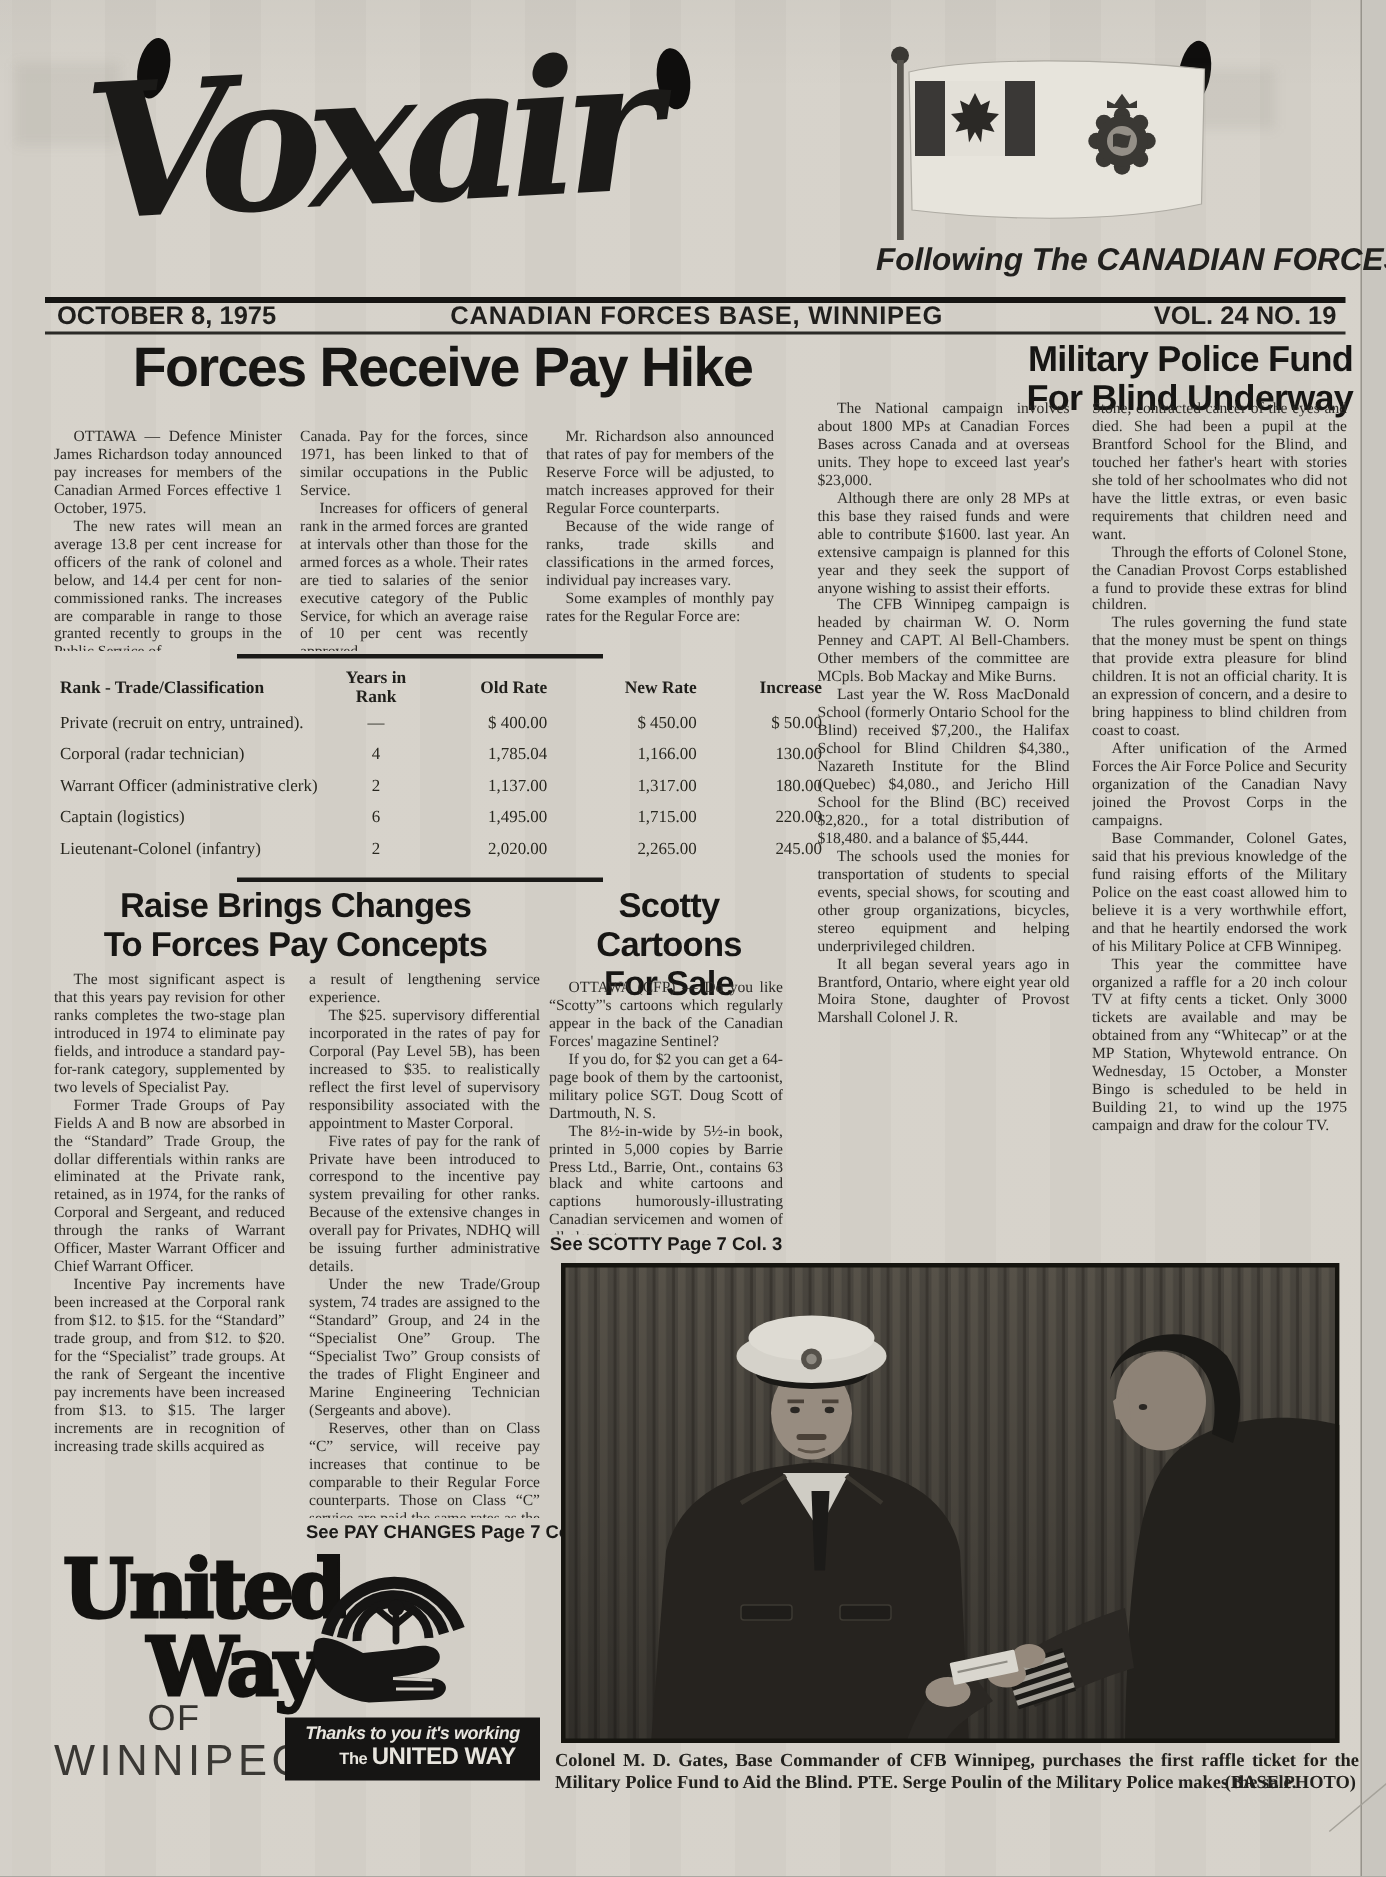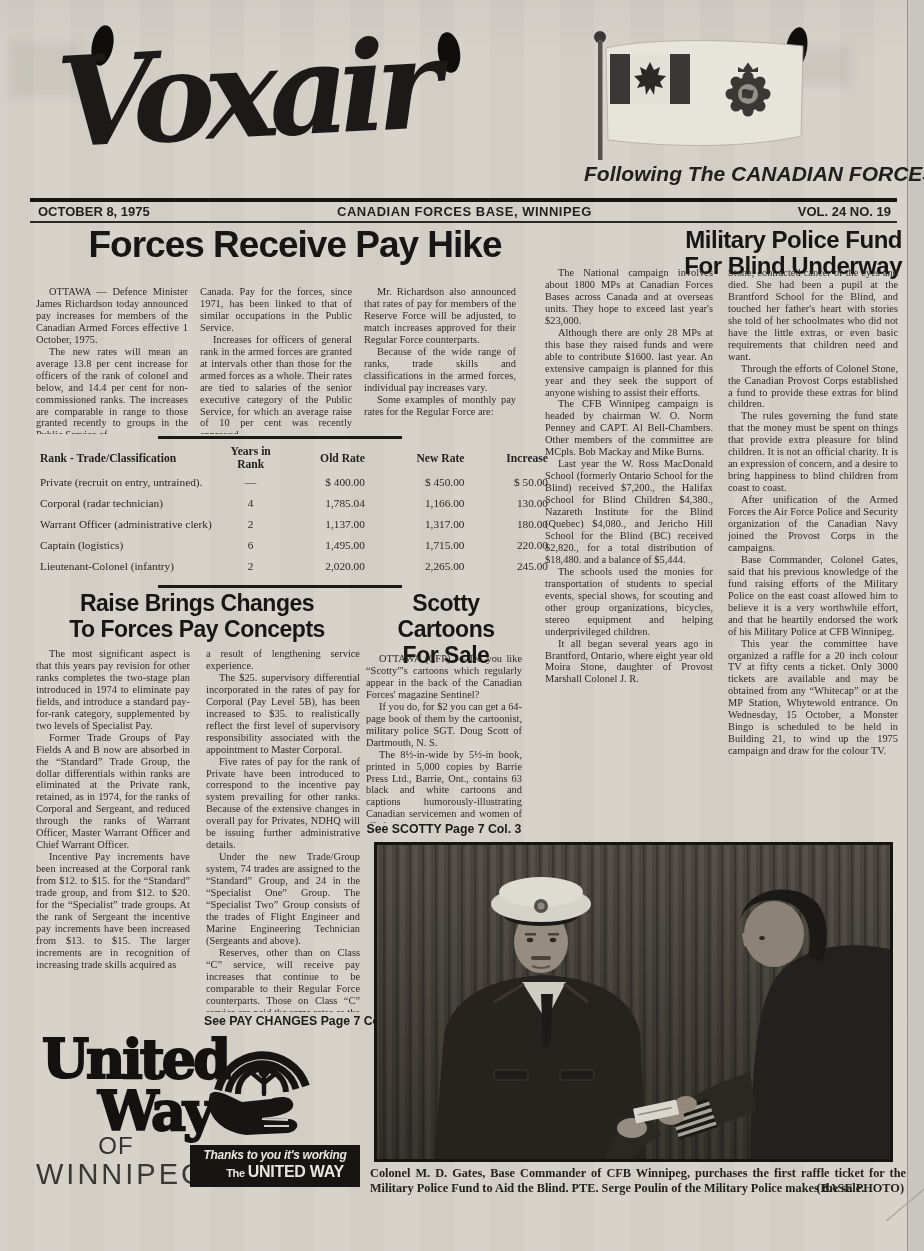--- a/index.html
+++ b/index.html
@@ -31,21 +31,21 @@
   .flag{position:absolute;left:588px;top:24px;}
   .tagline{
     position:absolute;left:584px;top:162px;width:330px;
     font-family:"Liberation Sans", sans-serif;font-style:italic;font-weight:bold;
     font-size:21px;color:#21201e;letter-spacing:0px;white-space:nowrap;
   }
   .rule-thick{position:absolute;left:30px;top:198px;width:867px;height:4px;background:#161513;}
   .dateline{
     position:absolute;left:30px;top:202px;width:867px;height:18px;
     display:flex;align-items:center;
-    font-family:"Liberation Sans", sans-serif;font-weight:bold;font-size:13px;color:#201f1d;
+    font-family:"Liberation Sans", sans-serif;font-weight:bold;font-size:17px;color:#201f1d;
   }
   .dateline .dl-left{margin-left:8px;width:230px;}
   .dateline .dl-center{flex:1;text-align:center;letter-spacing:.5px;}
   .dateline .dl-right{width:230px;text-align:right;margin-right:6px;}
   .rule-thin{position:absolute;left:30px;top:221px;width:867px;height:2px;background:#2b2a27;}
 
   .headline-main{
     position:absolute;left:52px;top:224px;width:486px;height:50px;
     font-family:"Liberation Sans", sans-serif;font-weight:bold;font-size:37px;
     letter-spacing:-1px;color:#171614;text-align:center;white-space:nowrap;

